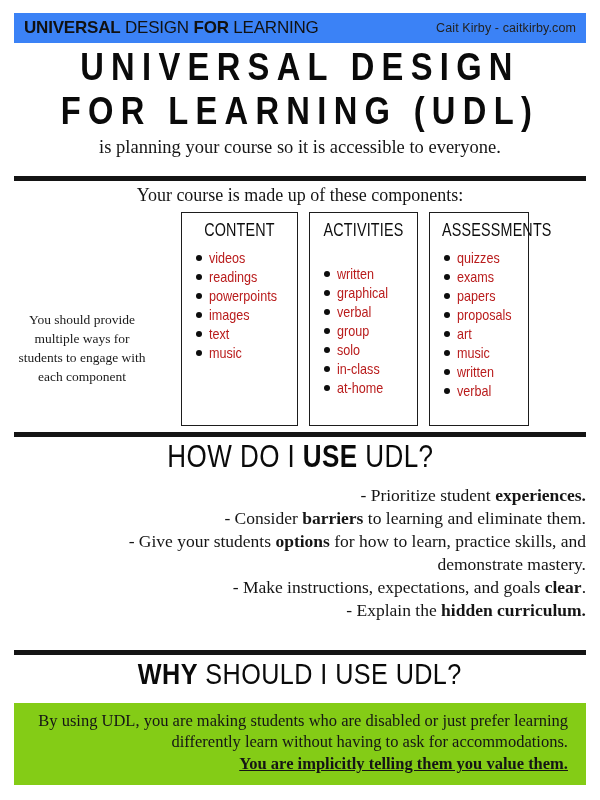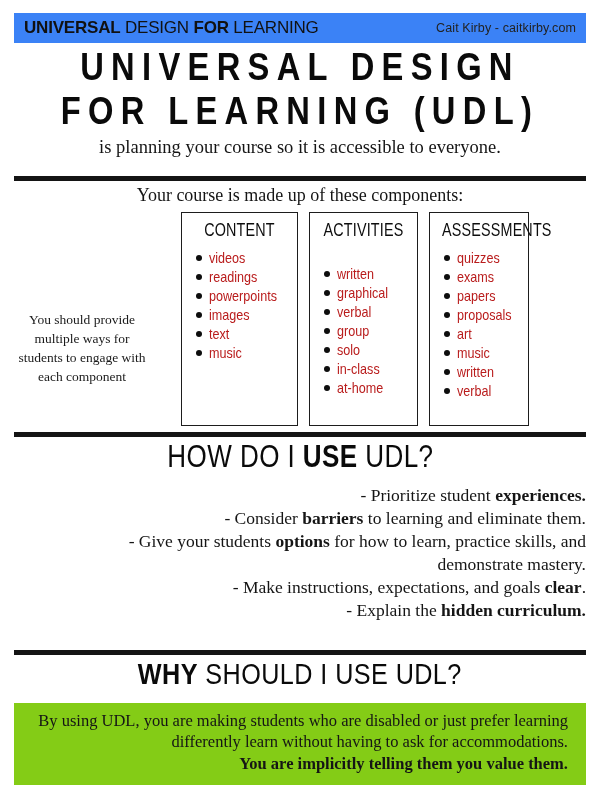--- a/index.html
+++ b/index.html
@@ -249,20 +249,21 @@
     text-align: right;
     font-family: "Liberation Serif", serif;
     font-size: 16.5px;
     line-height: 21px;
     color: #151515;
   }
   .why-block .emph {
     font-weight: 700;
     display: block;
     margin-top: 1px;
+    text-decoration: underline;
   }
 </style>
 </head>
 <body>
 
 <div class="page">
 
   <div class="header-bar">
     <div class="header-title">
       <span class="hw-bold">UNIVERSAL</span><span>&nbsp;</span><span class="hw-light">DESIGN</span><span>&nbsp;</span><span class="hw-bold">FOR</span><span>&nbsp;</span><span class="hw-light">LEARNING</span>

